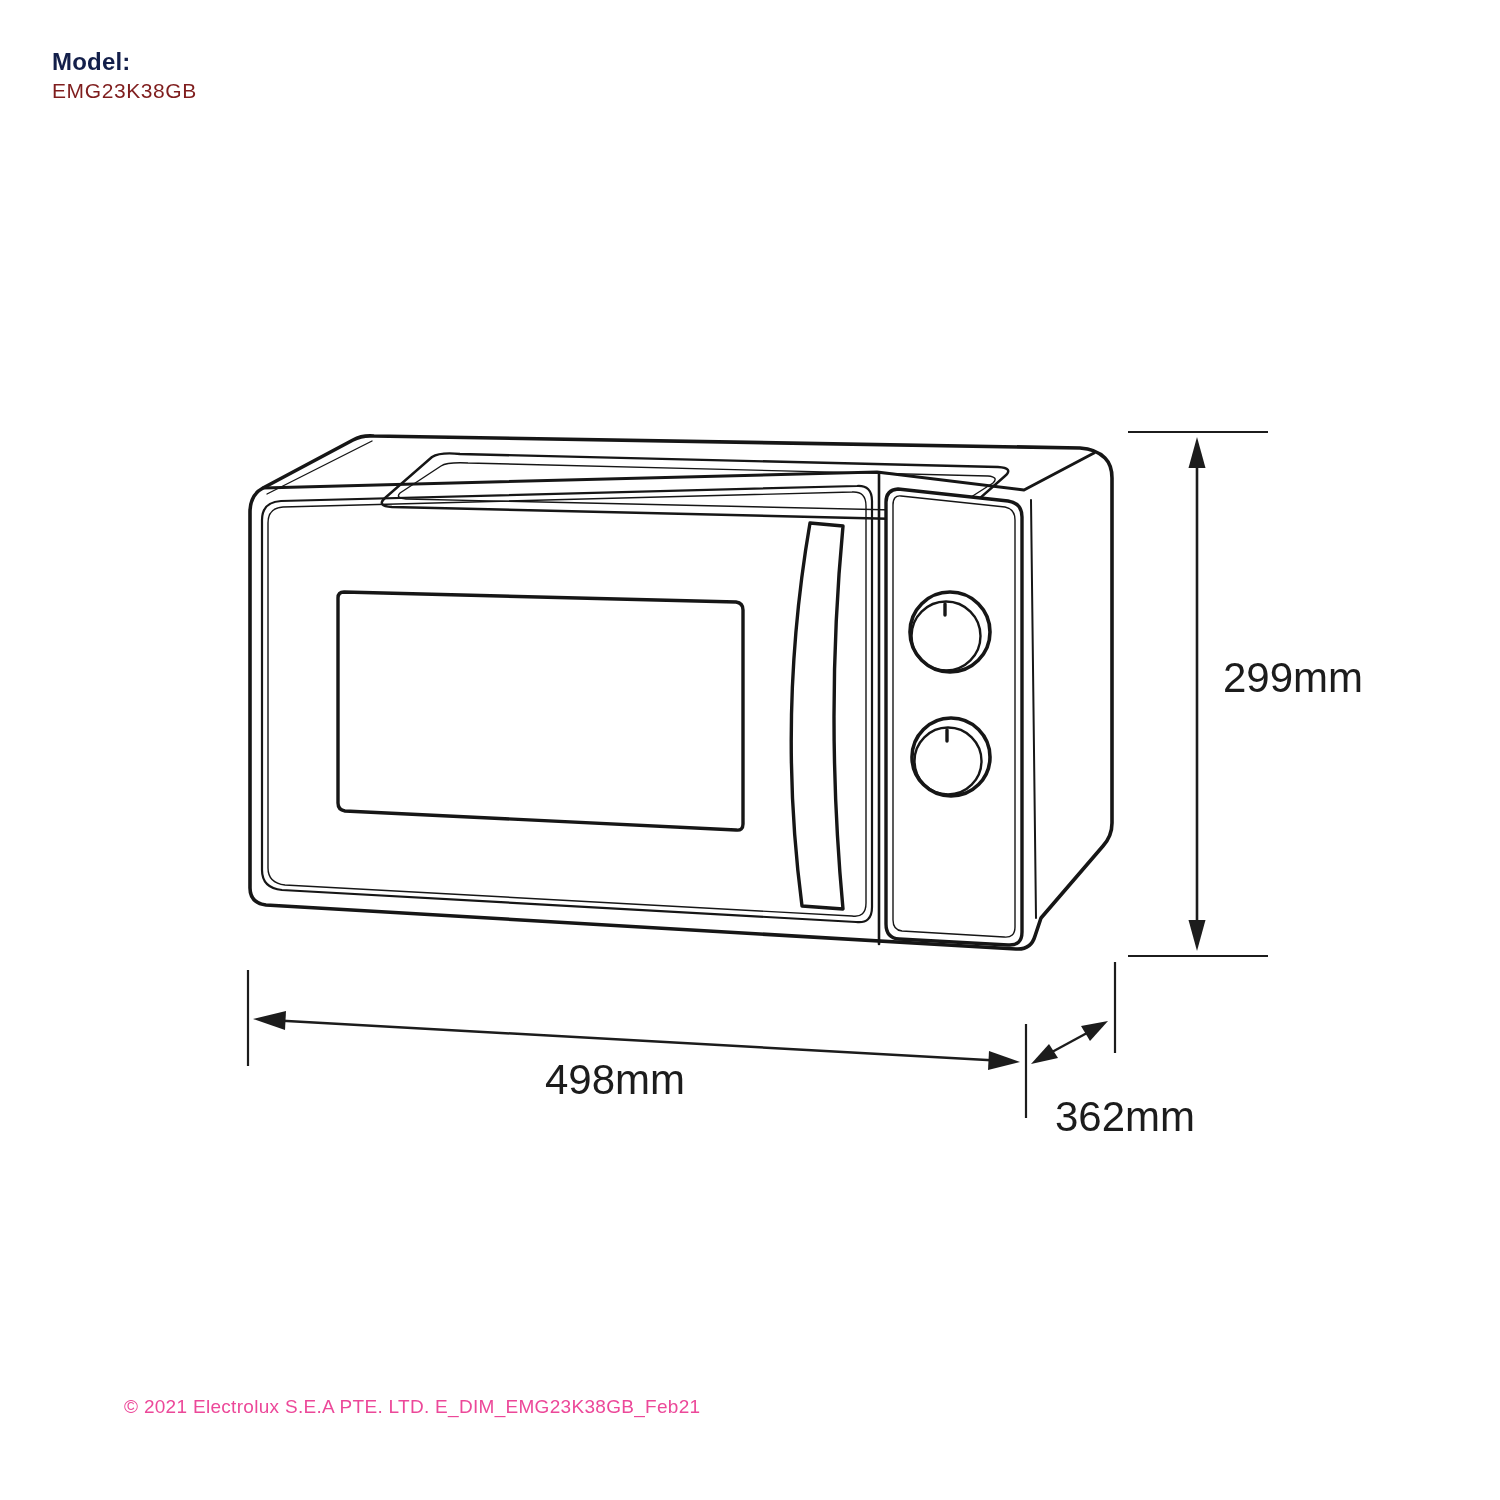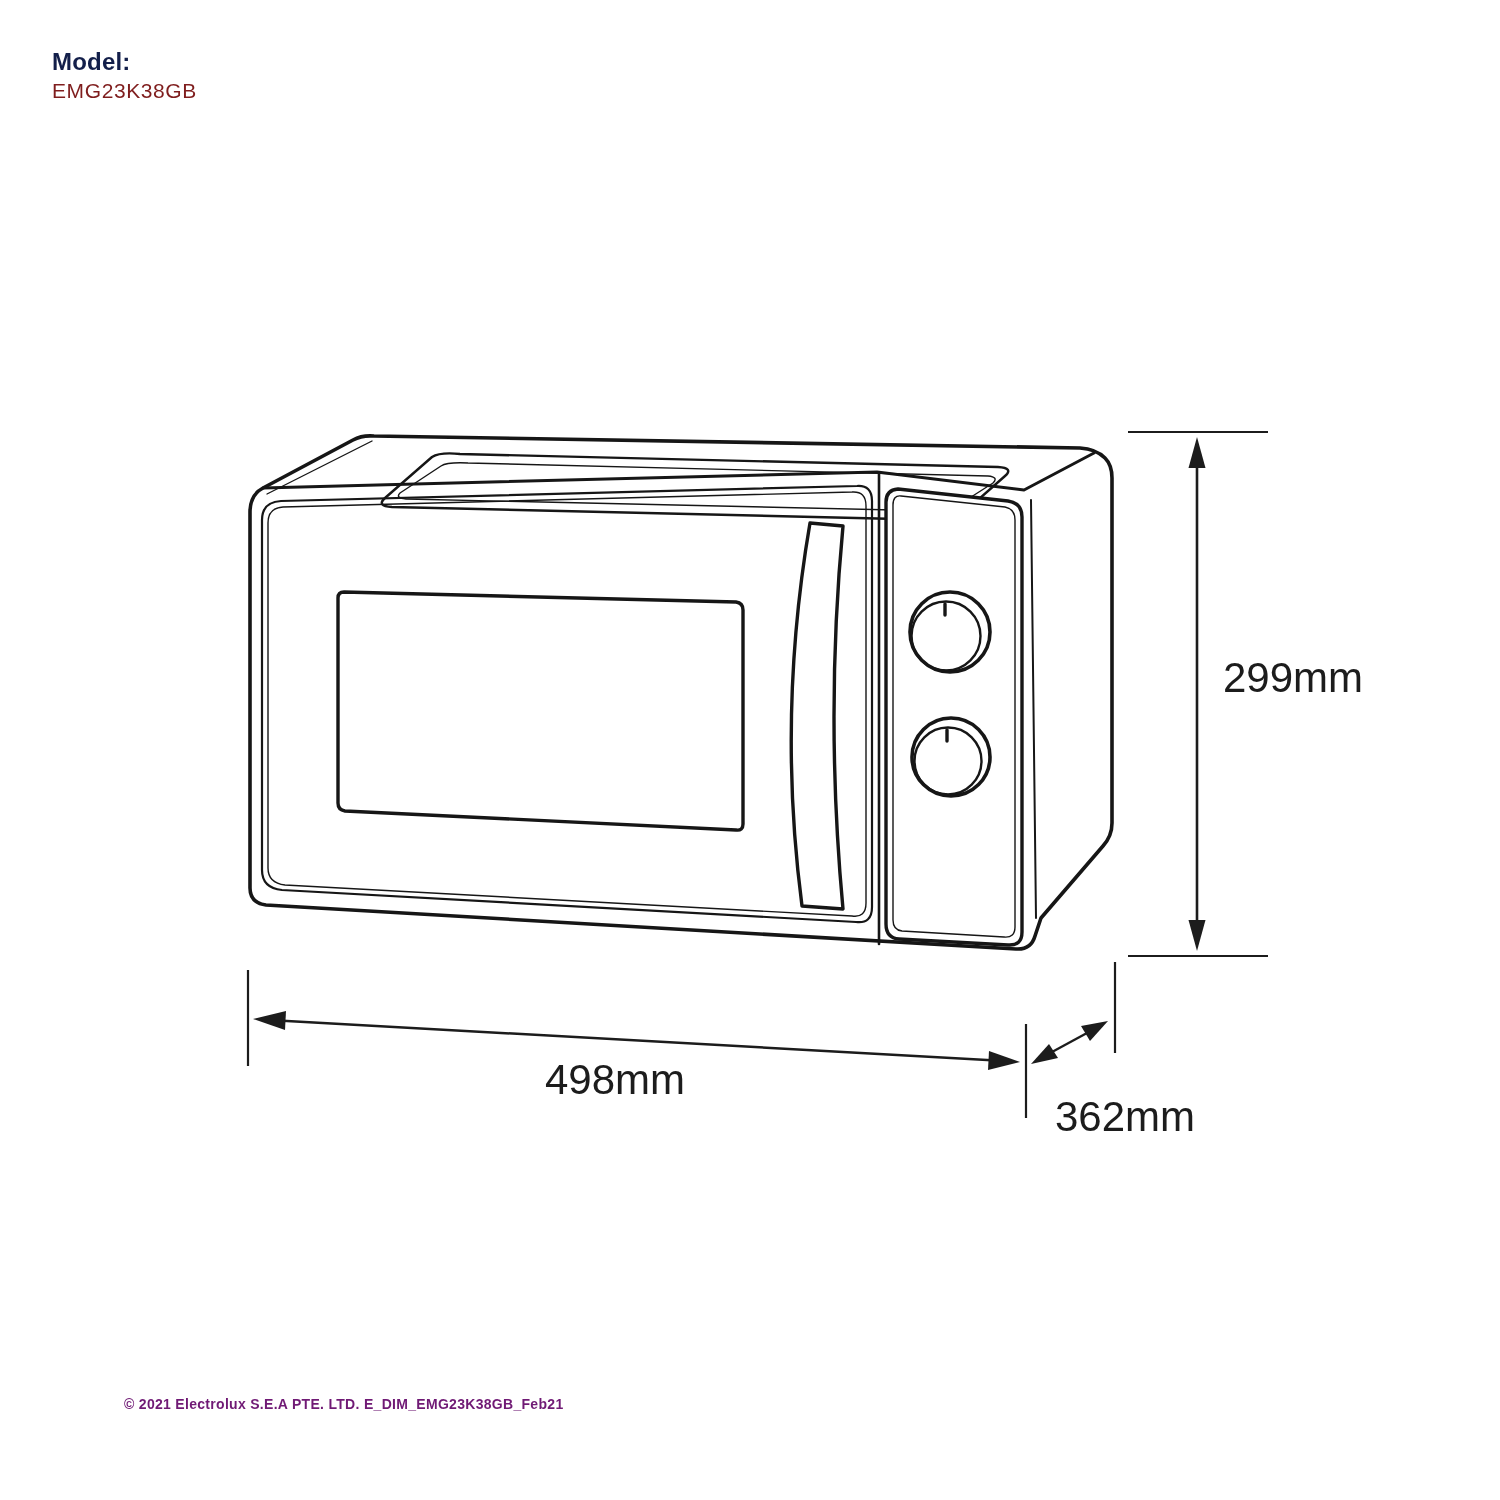--- a/index.html
+++ b/index.html
@@ -41,23 +41,23 @@
     font-family: "Liberation Sans", sans-serif;
     font-size: 42px;
     font-weight: 400;
     fill: #1c1c1c;
     letter-spacing: 0px;
   }
   .copyright {
     position: absolute;
     left: 124px;
     top: 1396px;
-    font-size: 14px;
-    font-weight: 700;
-    color: #701a75;
+    font-size: 19px;
+    font-weight: 400;
+    color: #ec4899;
     letter-spacing: 0.3px;
     white-space: nowrap;
   }
 </style>
 </head>
 <body>
 
 <div class="canvas">
 
   <div class="model-block">

